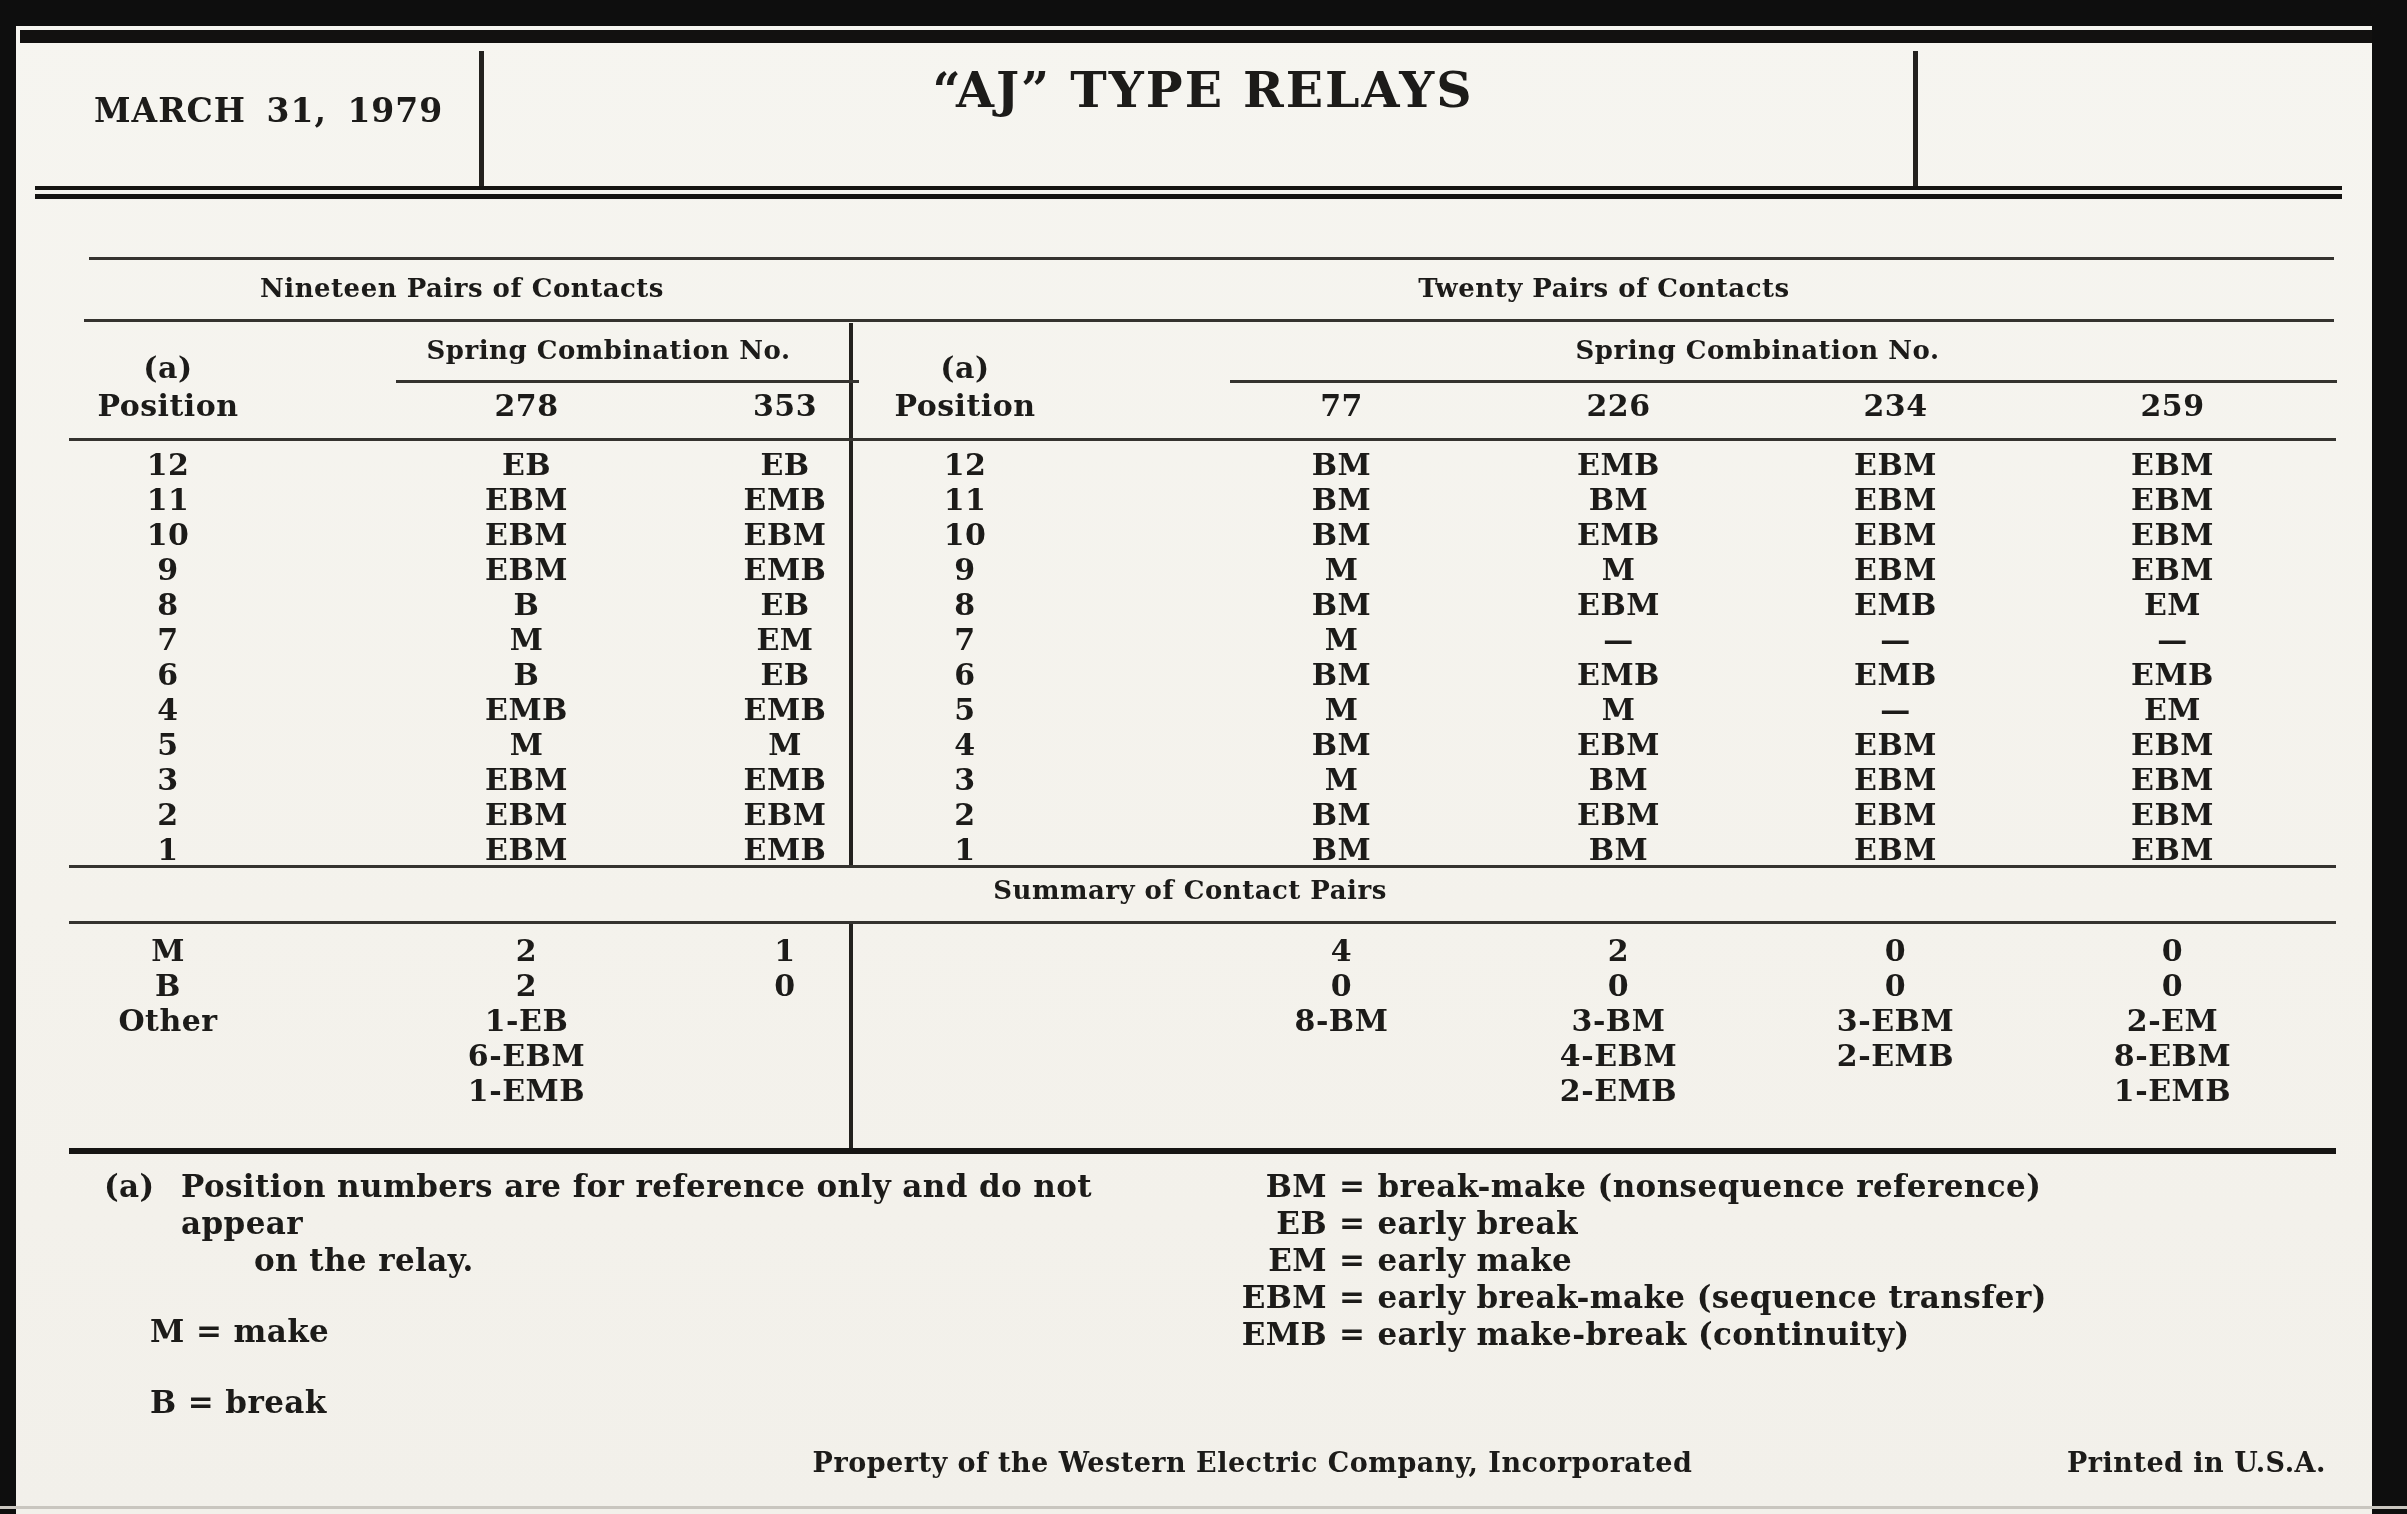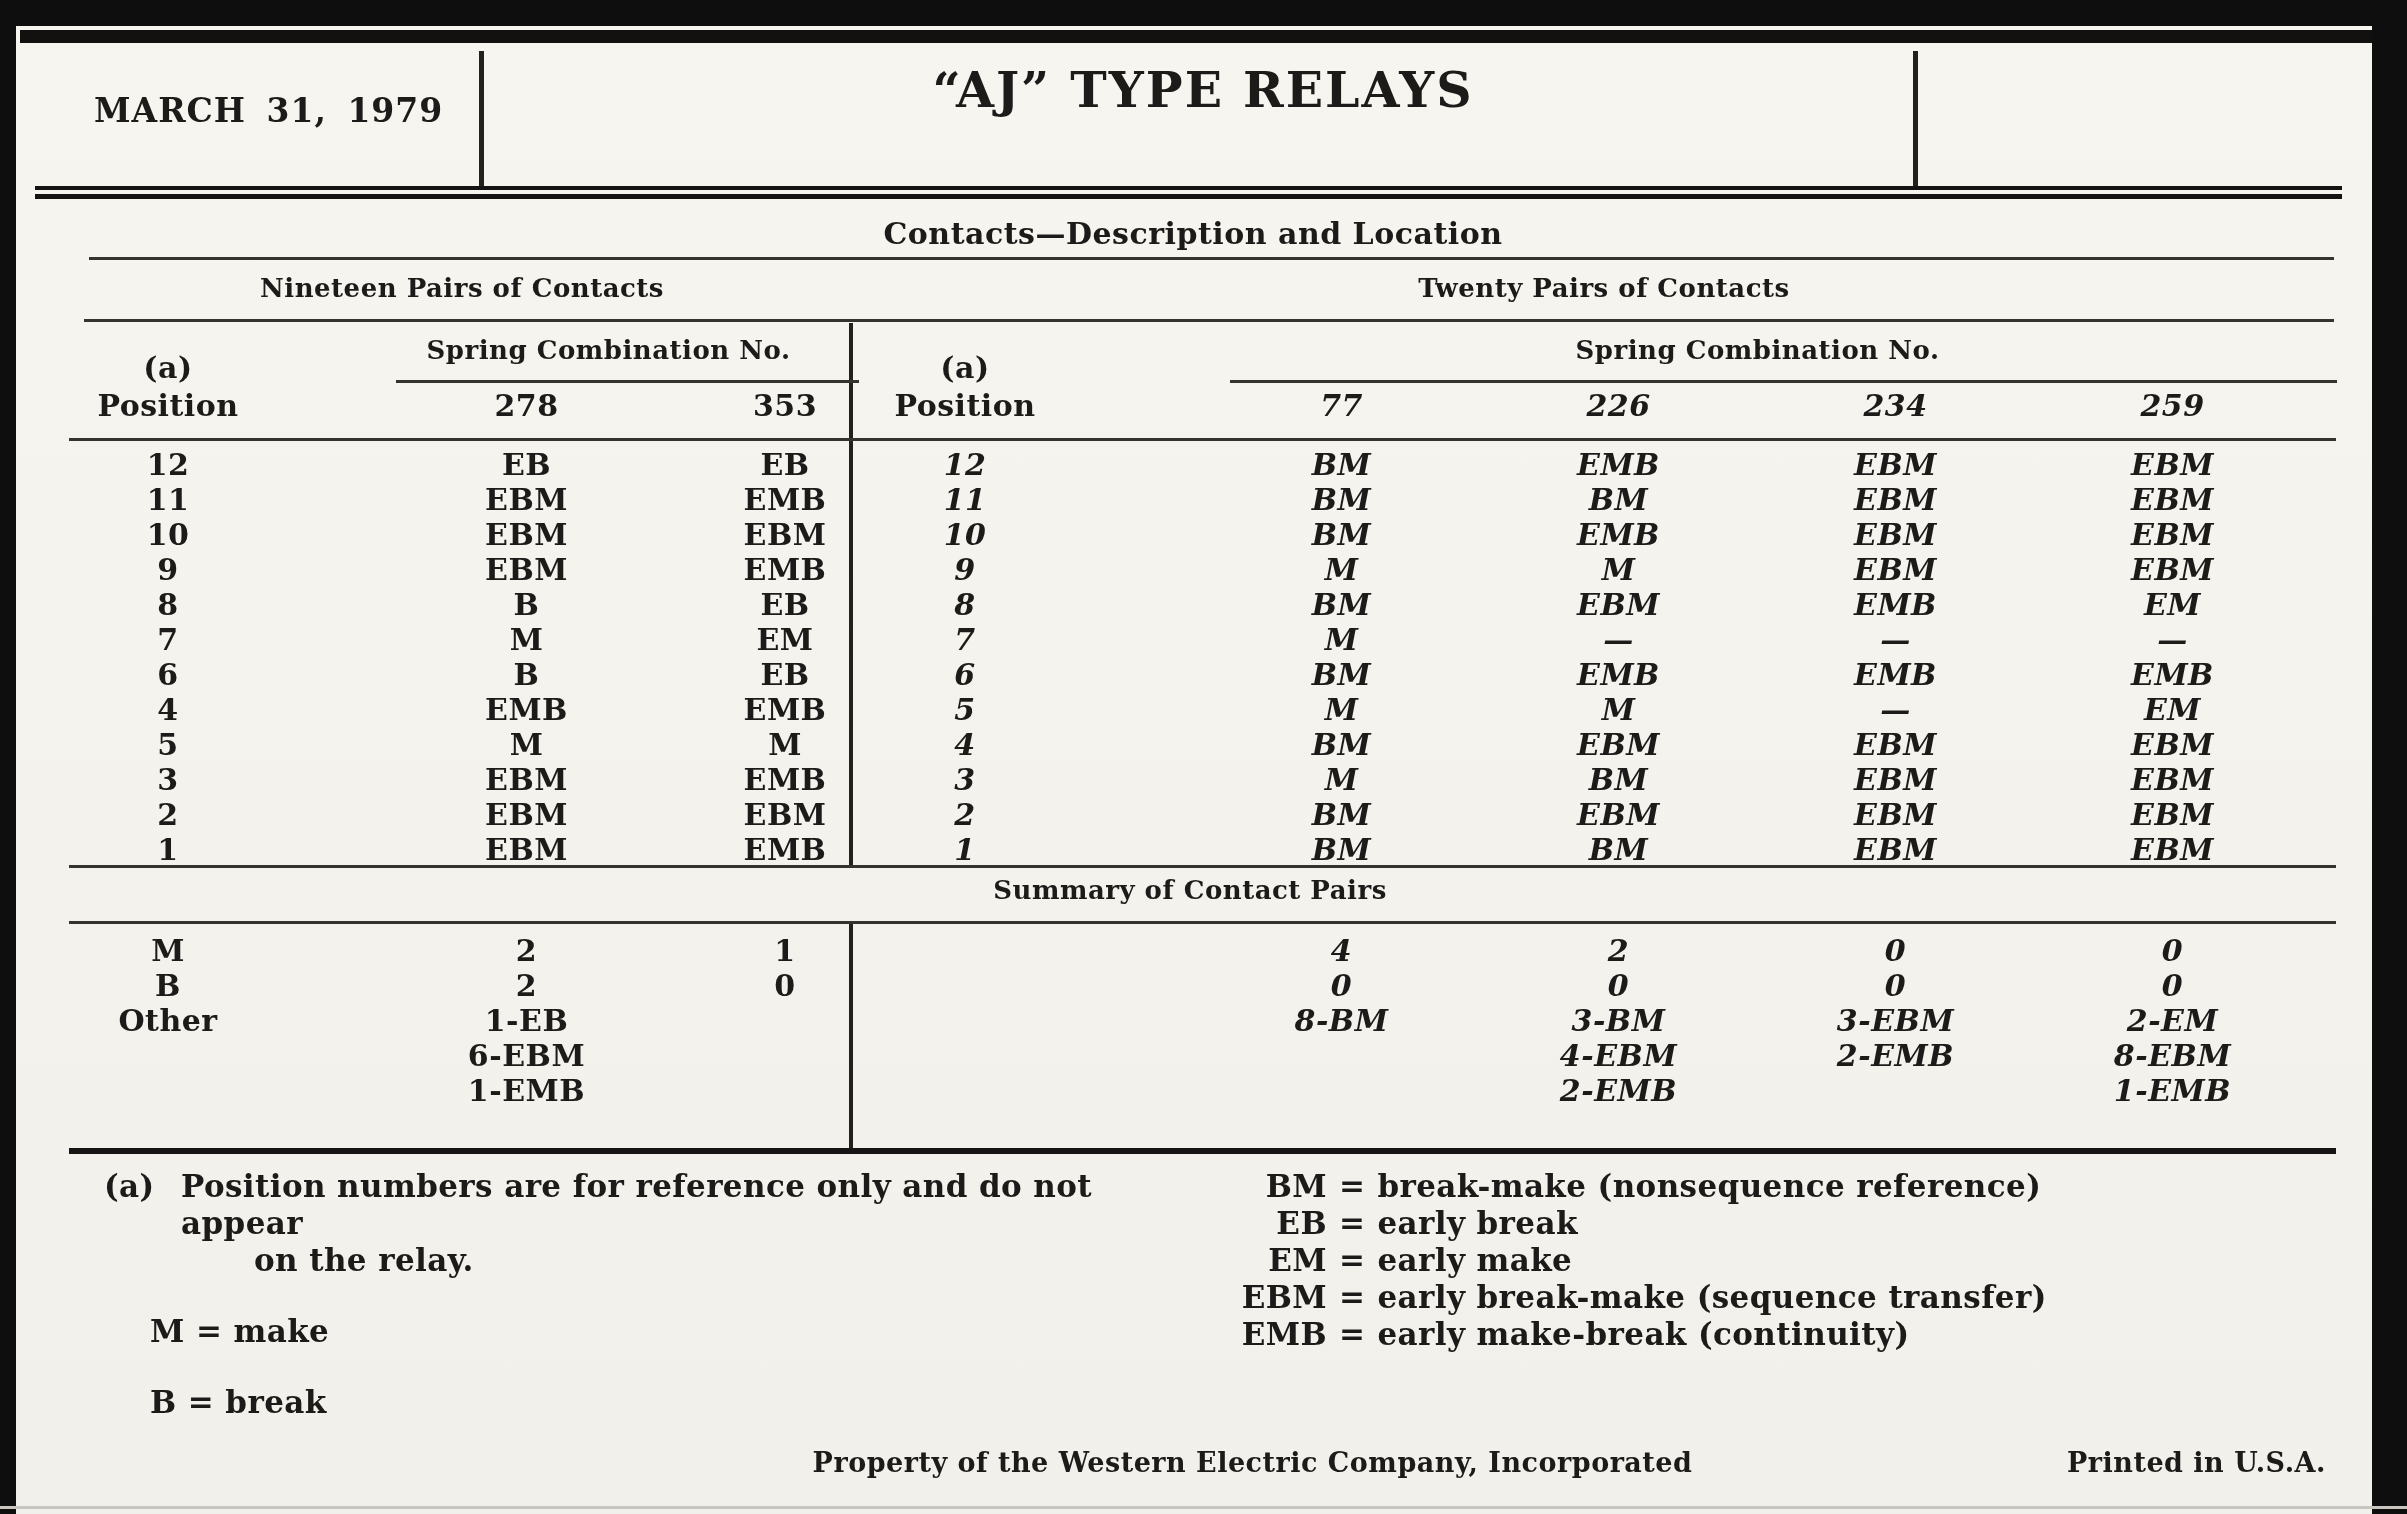--- a/index.html
+++ b/index.html
@@ -19,21 +19,21 @@
     border-top:4px solid #151412; border-bottom:5px solid #151412; box-sizing:border-box; }
   .toprule { position:absolute; background:#121110; }
 
   .date { font-size:33px; letter-spacing:1px; word-spacing:8px; }
   .title { font-size:49px; letter-spacing:2px; }
   .subtitle { font-size:31px; letter-spacing:1px; }
   .h30 { font-size:30px; letter-spacing:0.5px; }
   .h31 { font-size:26px; letter-spacing:0.5px; }
 
   .grid-l { display:grid; grid-template-columns:198px 99px 257px 228px;gap:16px; }
-  .grid-r { display:grid; grid-template-columns:188px 144px 277px 277px 277px 277px;font-style:italic; }
+  .grid-r { display:grid; grid-template-columns:188px 144px 277px 277px 277px 277px; }
   .cell { text-align:center; font-size:30px; line-height:35px; letter-spacing:0.5px; }
   .gc1{grid-column:1} .gc3{grid-column:3} .gc4{grid-column:4} .gc5{grid-column:5} .gc6{grid-column:6}
   .stack { display:flex; flex-direction:column; align-items:center; }
 
   .fn { font-size:31px; line-height:37px; letter-spacing:0.4px; }
   .fn-line1 { display:flex; }
   .fn-marker { width:77px; flex:0 0 77px; }
   .fn-indent2 { padding-left:150px; }
   .fn-indent1 { padding-left:46px;margin-top:34px; }
   .term { display:inline-block; width:101px; text-align:right; }
@@ -50,21 +50,20 @@
   <div class="abs" style="left:0;top:1506px;width:2408px;height:3px;background:#c9c6bf"></div>
 
   <div class="toprule" style="left:20px;top:30px;width:2352px;height:13px"></div>
 
   <div class="abs date" style="left:94px;top:91px">MARCH 31, 1979</div>
   <div class="vrule" style="left:479px;top:51px;width:5px;height:139px"></div>
   <div class="abs title c" style="left:599px;top:61px;width:1208px">“AJ” TYPE RELAYS</div>
   <div class="vrule" style="left:1913px;top:51px;width:5px;height:139px"></div>
   <div class="dblrule" style="left:35px;top:186px;width:2307px"></div>
 
-  <div class="abs h30 c" style="left:698px;top:216px;width:990px">Contacts—Description and Location</div>
   <div class="hrule" style="left:89px;top:257px;width:2245px"></div>
 
   <div class="abs h31 c" style="left:158px;top:273px;width:608px">Nineteen Pairs of Contacts</div>
   <div class="abs h31 c" style="left:1109px;top:273px;width:990px">Twenty Pairs of Contacts</div>
   <div class="hrule" style="left:84px;top:319px;width:2250px"></div>
 
   <div class="vrule" style="left:849px;top:323px;width:4px;height:543px"></div>
   <div class="vrule" style="left:849px;top:923px;width:4px;height:231px"></div>
 
   <div class="abs h30 c" style="left:69px;top:350px;width:198px">(a)</div>

